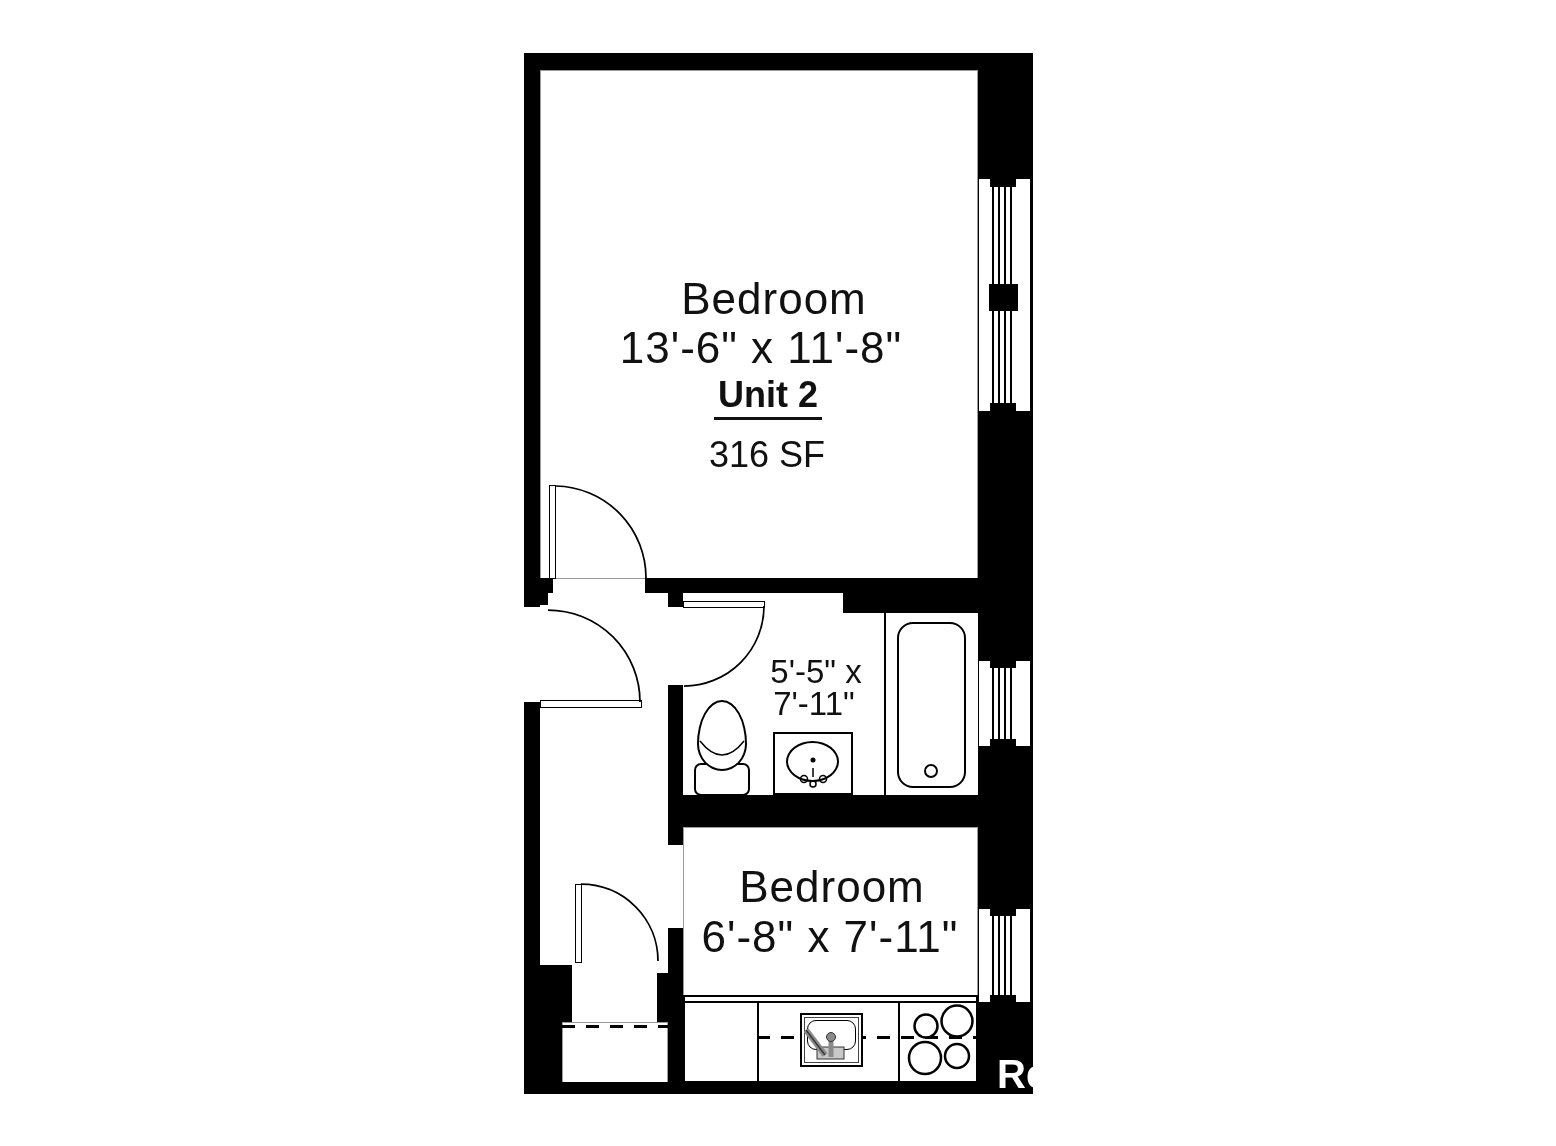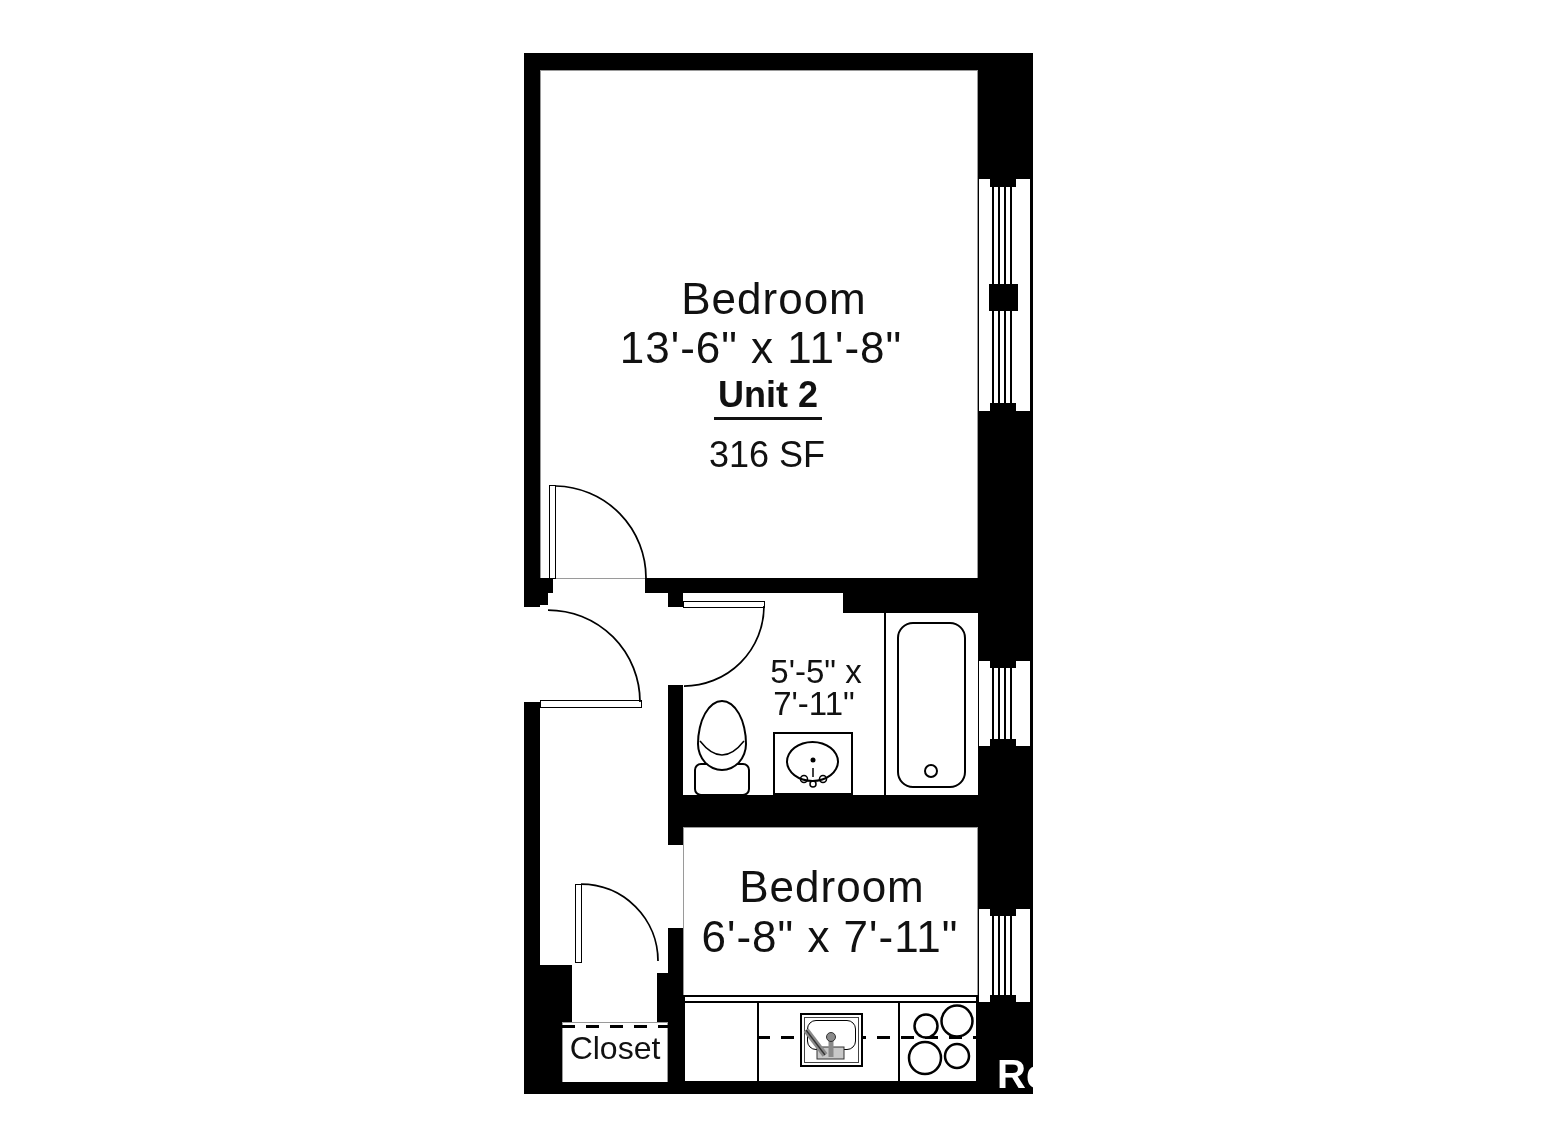--- a/index.html
+++ b/index.html
@@ -107,21 +107,20 @@
   <div class="abs" style="left:807px;top:1020px;width:49px;height:30px;border:1.5px solid #000;border-radius:9px;background:#fff;"></div>
 
   <div class="label big" style="left:624px;top:274px;width:300px;">Bedroom</div>
   <div class="label big" style="left:611px;top:323px;width:300px;">13'-6" x 11'-8"</div>
   <div class="label mid" style="left:618px;top:374px;width:300px;"><span class="unit-name">Unit 2</span></div>
   <div class="label mid" style="left:617px;top:434px;width:300px;">316 SF</div>
   <div class="label bath-t" style="left:666px;top:653px;width:300px;">5'-5" x</div>
   <div class="label bath-t" style="left:664px;top:685px;width:300px;">7'-11"</div>
   <div class="label big" style="left:682px;top:862px;width:300px;">Bedroom</div>
   <div class="label big" style="left:680px;top:912px;width:300px;">6'-8" x 7'-11"</div>
-  <div class="label small-t" style="left:465px;top:1030px;width:300px;">Closet</div>
 
   <div class="watermark" style="left:992px;top:1056px;width:41px;height:38px;">
     <span style="position:absolute;left:5px;top:-2px;">Re</span>
   </div>
 
   <svg class="svg-overlay" width="1556" height="1146" viewBox="0 0 1556 1146">
 
     <path d="M 556 486 A 92 92 0 0 1 646 578" fill="none" stroke="#000" stroke-width="1.75"></path>
     <path d="M 548 610 A 92 92 0 0 1 640 702" fill="none" stroke="#000" stroke-width="1.75"></path>
     <path d="M 764 606 A 80 80 0 0 1 684 686" fill="none" stroke="#000" stroke-width="1.75"></path>

